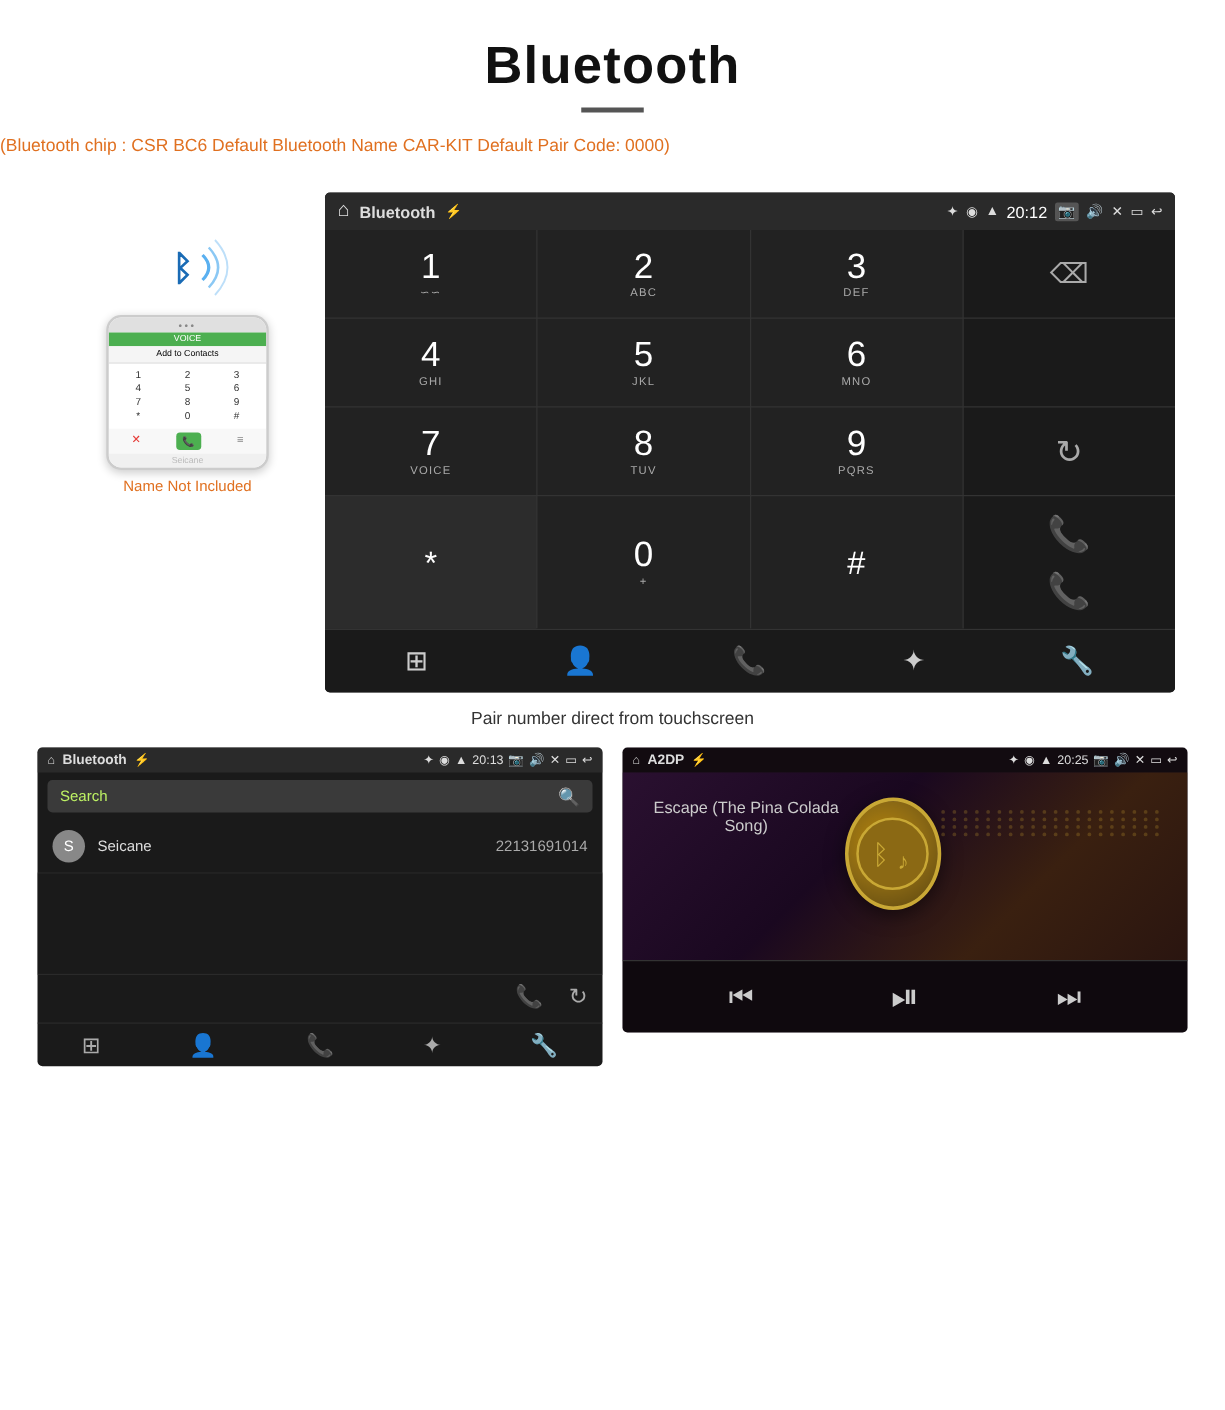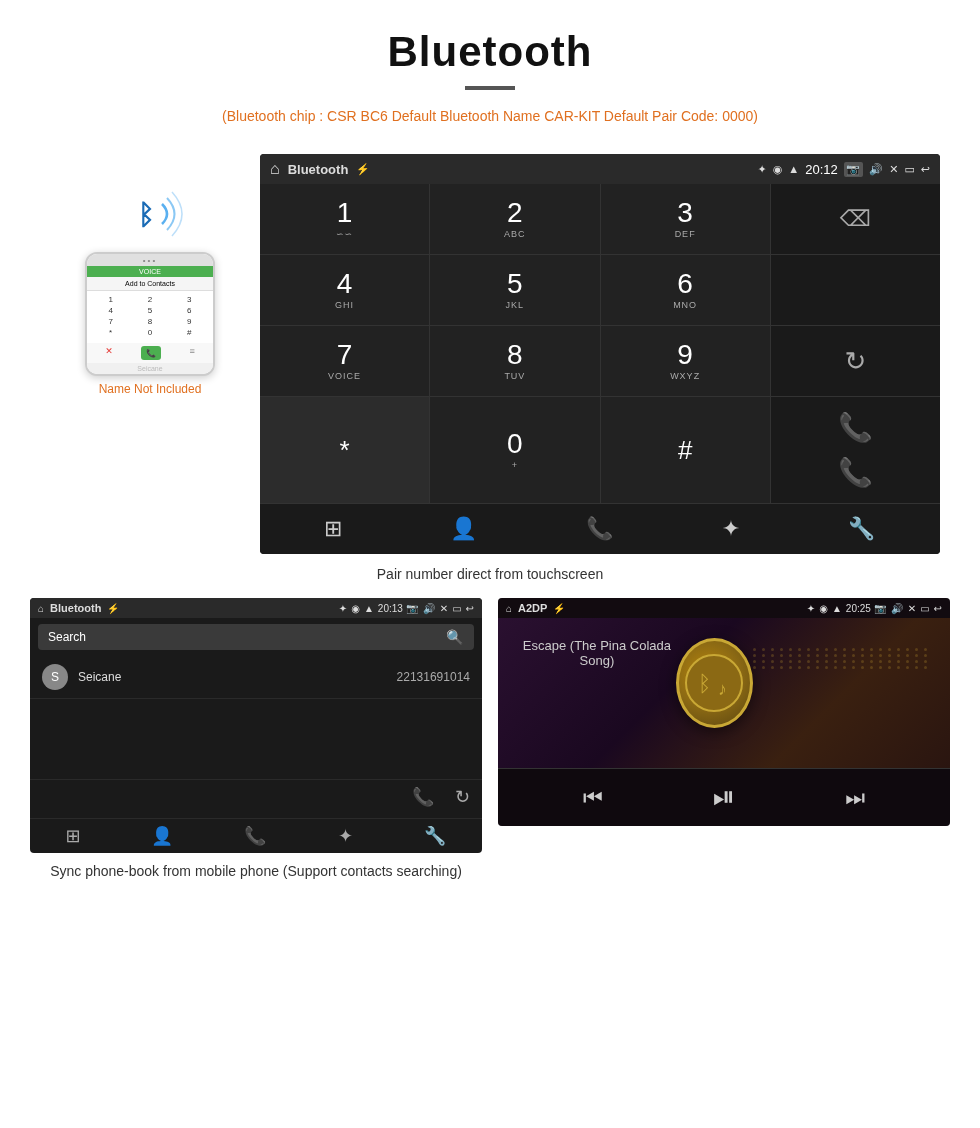--- a/index.html
+++ b/index.html
@@ -32,21 +32,21 @@
       font-size: 15px;
       color: #333;
       text-align: center;
       line-height: 1.6;
       max-width: 820px;
       margin: 0 auto 8px;
     }
     .specs {
       font-size: 14px;
       color: #e07020;
-      text-align: center;
+      text-align: left;
       margin-bottom: 20px;
     }
 
     
     .main-content {
       display: flex;
       justify-content: center;
       align-items: flex-start;
       gap: 0;
       padding: 0 30px;
@@ -290,21 +290,21 @@
       margin: 6px 8px;
       background: #3a3a3a;
       border-radius: 4px;
       padding: 5px 10px;
       display: flex;
       justify-content: space-between;
       align-items: center;
     }
     .pb-search-text {
       font-size: 12px;
-      color: #ffffff;
+      color: #bef264;
     }
     .pb-search-icon {
       font-size: 14px;
       color: #888;
     }
     .pb-contact-row {
       display: flex;
       align-items: center;
       padding: 8px 12px;
       border-bottom: 1px solid #2a2a2a;
@@ -526,21 +526,21 @@
       <div class="dialpad-cell">
         <span class="dialpad-num">7</span>
         <span class="dialpad-sub">VOICE</span>
       </div>
       <div class="dialpad-cell">
         <span class="dialpad-num">8</span>
         <span class="dialpad-sub">TUV</span>
       </div>
       <div class="dialpad-cell">
         <span class="dialpad-num">9</span>
-        <span class="dialpad-sub">WXYZ</span>
+        <span class="dialpad-sub">PQRS</span>
       </div>
       <div class="dialpad-cell dark dialpad-action">
         <span class="refresh-icon" style="font-size:26px; color:#aaa;">↻</span>
       </div>
 
       <div class="dialpad-cell dark2">
         <span class="hash-star">*</span>
       </div>
       <div class="dialpad-cell">
         <span class="dialpad-num">0</span>
@@ -612,24 +612,20 @@
       </div>
 
       <div class="pb-action-icons">
         <span class="pb-nav-icon">⊞</span>
         <span class="pb-nav-icon active">👤</span>
         <span class="pb-nav-icon">📞</span>
         <span class="pb-nav-icon">✦</span>
         <span class="pb-nav-icon">🔧</span>
       </div>
     </div>
-    <div class="screenshot-caption">
-      <span>Sync phone-book from mobile phone
-(Support contacts searching)</span>
-    </div>
   </div>
 
   <div class="screenshot-block">
     <div class="screenshot-img music-screen">
 
       <div class="music-statusbar">
         <div style="display:flex; align-items:center; gap:6px;">
           <span>⌂</span>
           <span style="font-weight:bold; font-size:11px;">A2DP</span>
           <span>⚡</span>

